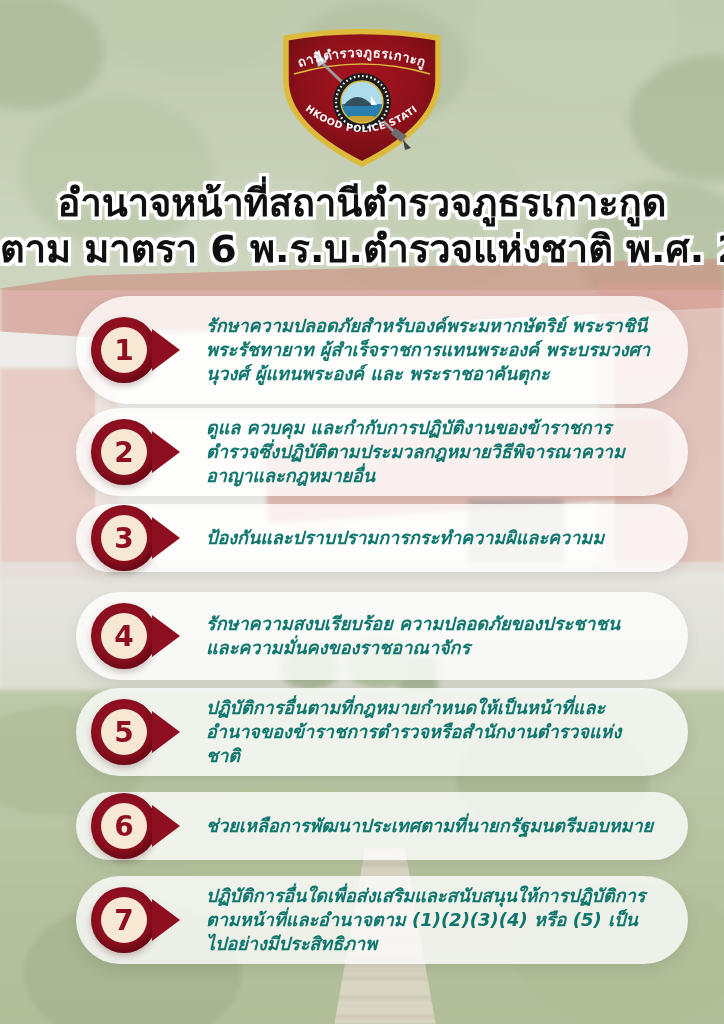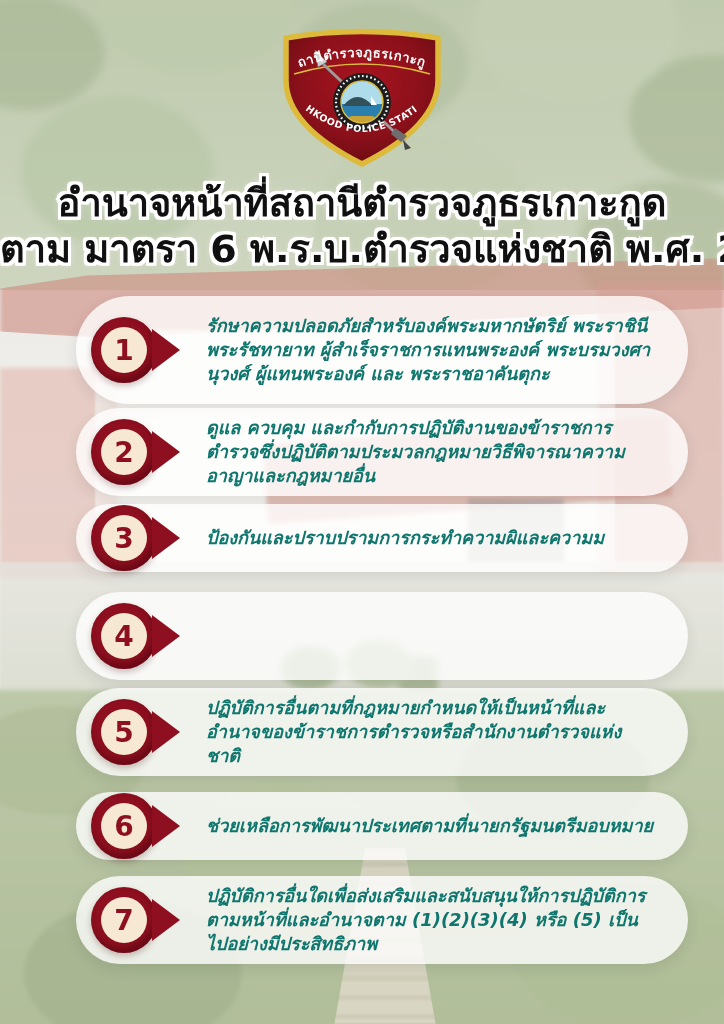--- a/index.html
+++ b/index.html
@@ -178,20 +178,21 @@
       </div>
       <span class="pill-text">ป้องกันและปราบปรามการกระทำความผิและความม</span>
     </div>
 
     <div class="pill" style="top:592px;height:88px;">
       <div class="pin">
         <div class="pin-circle"></div>
         <div class="pin-tail"></div>
         <div class="pin-inner">4</div>
       </div>
+      <span class="pill-text">รักษาความสงบเรียบร้อย ความปลอดภัยของประชาชน และความมั่นคงของราชอาณาจักร</span>
     </div>
 
     <div class="pill" style="top:688px;height:88px;">
       <div class="pin">
         <div class="pin-circle"></div>
         <div class="pin-tail"></div>
         <div class="pin-inner">5</div>
       </div>
       <span class="pill-text">ปฏิบัติการอื่นตามที่กฎหมายกำหนดให้เป็นหน้าที่และอำนาจของข้าราชการตำรวจหรือสำนักงานตำรวจแห่งชาติ</span>
     </div>

